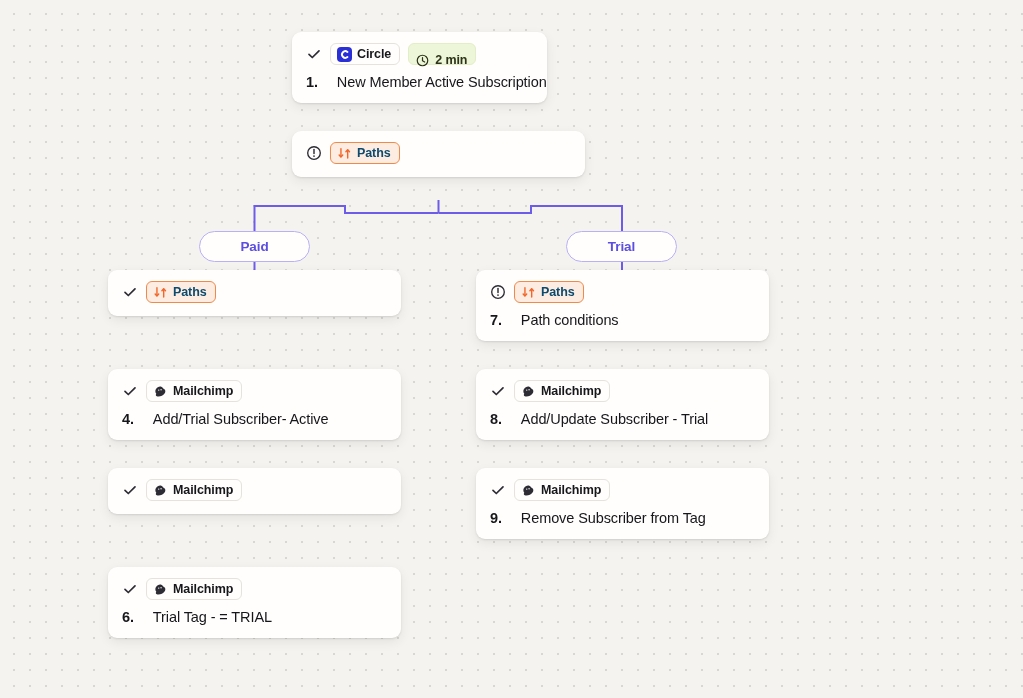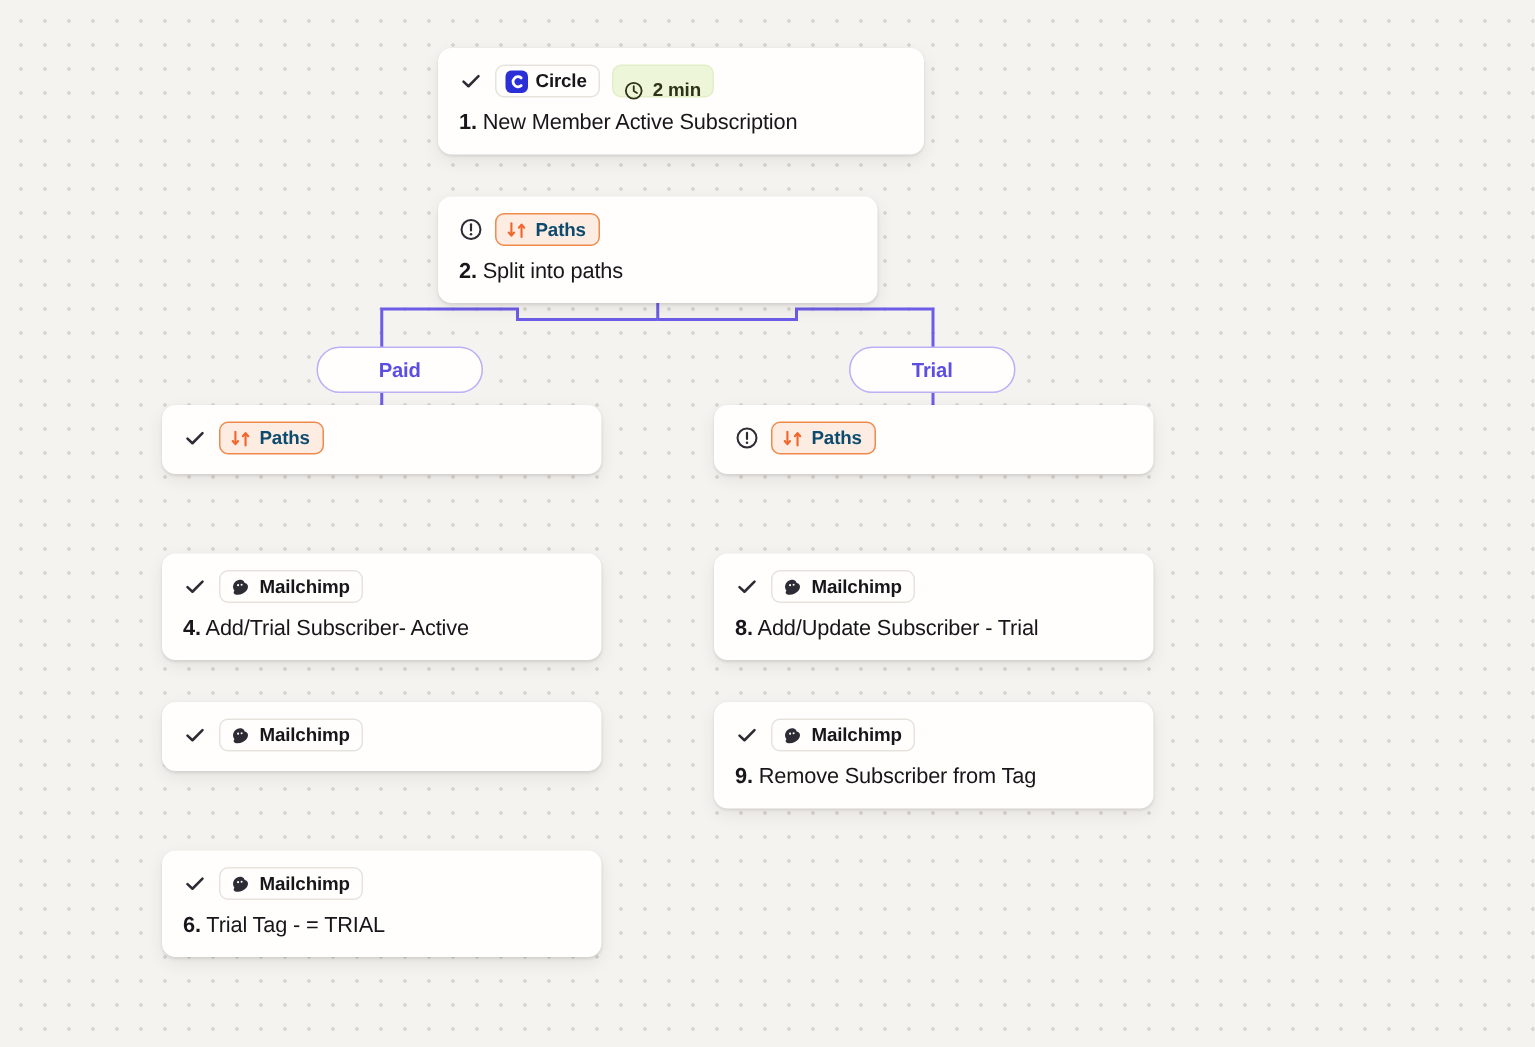--- a/index.html
+++ b/index.html
@@ -37,21 +37,21 @@
     height: 22px;
   }
   .card-title {
     margin-top: 9px;
     font-size: 14.5px;
     color: #17161a;
     letter-spacing: -0.1px;
     white-space: nowrap;
   }
   .card-title b { font-weight: 700; }
-  .card-title span.t { font-weight: 400; }
+  .card-title span.t { font-weight: 400; margin-left: 15px; }
 
   
   .status { width: 16px; height: 16px; flex: 0 0 16px; display: block; }
 
   
   .badge {
     display: inline-flex;
     align-items: center;
     gap: 5px;
     height: 22px;
@@ -136,21 +136,21 @@
     <line x1="622" y1="262" x2="622" y2="270" stroke="#6c5ce7" stroke-width="2"></line>
 
     <line x1="254.5" y1="339" x2="254.5" y2="373" stroke="url(#fadeDown)" stroke-width="2"></line>
     <line x1="254.5" y1="438" x2="254.5" y2="472" stroke="url(#fadeDown)" stroke-width="2"></line>
     <line x1="254.5" y1="537" x2="254.5" y2="571" stroke="url(#fadeDown)" stroke-width="2"></line>
 
     <line x1="622" y1="339" x2="622" y2="373" stroke="url(#fadeDown)" stroke-width="2"></line>
     <line x1="622" y1="438" x2="622" y2="472" stroke="url(#fadeDown)" stroke-width="2"></line>
   </svg>
 
-  <div class="card" style="left:292px; top:32px; width:324px;">
+  <div class="card" style="left:292px; top:32px; width:255px;">
     <div class="card-head">
       <svg class="status" viewBox="0 0 16 16">
         <path d="M3 8.4 L6.3 11.5 L13 4.8" fill="none" stroke="#2d2b33" stroke-width="1.7" stroke-linecap="round" stroke-linejoin="round"></path>
       </svg>
       <span class="badge app">
         <span class="circle-mark">
           <svg width="11" height="11" viewBox="0 0 12 12">
             <path d="M9.2 3.2 A3.6 3.6 0 1 0 9.2 8.8" fill="none" stroke="#ffffff" stroke-width="2.1" stroke-linecap="round"></path>
           </svg>
         </span>
@@ -180,27 +180,23 @@
       <span class="badge paths">
         <svg class="gl" viewBox="0 0 16 16">
           <path d="M4.2 3 L4.2 11.3" stroke="#f2662a" stroke-width="1.5" stroke-linecap="round"></path>
           <path d="M2.3 9.6 L4.2 11.8 L6.1 9.6" fill="none" stroke="#f2662a" stroke-width="1.5" stroke-linecap="round" stroke-linejoin="round"></path>
           <path d="M11.4 12.8 L11.4 4.5" stroke="#f2662a" stroke-width="1.5" stroke-linecap="round"></path>
           <path d="M9.5 6.2 L11.4 4 L13.3 6.2" fill="none" stroke="#f2662a" stroke-width="1.5" stroke-linecap="round" stroke-linejoin="round"></path>
         </svg>
         <span>Paths</span>
       </span>
     </div>
-    <div class="card-title">
-      <b>2.</b>
-      <span class="t">Split into paths</span>
-    </div>
-  </div>
-
-  <div class="pill" style="left:211px; top:231px; width:111px;align-items:center;">
+  </div>
+
+  <div class="pill" style="left:199px; top:231px; width:111px;align-items:center;">
     <span>Paid</span>
   </div>
   <div class="pill" style="left:566px; top:231px; width:111px;">
     <span>Trial</span>
   </div>
 
   <div class="card" style="left:108px; top:270px; width:293px;">
     <div class="card-head">
       <svg class="status" viewBox="0 0 16 16">
         <path d="M3 8.4 L6.3 11.5 L13 4.8" fill="none" stroke="#2d2b33" stroke-width="1.7" stroke-linecap="round" stroke-linejoin="round"></path>
@@ -286,20 +282,24 @@
       <span class="badge paths">
         <svg class="gl" viewBox="0 0 16 16">
           <path d="M4.2 3 L4.2 11.3" stroke="#f2662a" stroke-width="1.5" stroke-linecap="round"></path>
           <path d="M2.3 9.6 L4.2 11.8 L6.1 9.6" fill="none" stroke="#f2662a" stroke-width="1.5" stroke-linecap="round" stroke-linejoin="round"></path>
           <path d="M11.4 12.8 L11.4 4.5" stroke="#f2662a" stroke-width="1.5" stroke-linecap="round"></path>
           <path d="M9.5 6.2 L11.4 4 L13.3 6.2" fill="none" stroke="#f2662a" stroke-width="1.5" stroke-linecap="round" stroke-linejoin="round"></path>
         </svg>
         <span>Paths</span>
       </span>
     </div>
+    <div class="card-title">
+      <b>7.</b>
+      <span class="t">Path conditions</span>
+    </div>
   </div>
 
   <div class="card" style="left:476px; top:369px; width:293px;">
     <div class="card-head">
       <svg class="status" viewBox="0 0 16 16">
         <path d="M3 8.4 L6.3 11.5 L13 4.8" fill="none" stroke="#2d2b33" stroke-width="1.7" stroke-linecap="round" stroke-linejoin="round"></path>
       </svg>
       <span class="badge app">
         <svg class="gl" viewBox="0 0 16 16">
           <path d="M5.1 3.4c-1.5.8-2.6 2.5-2.6 4.3 0 1.1.4 2 1 2.7-.5.6-.7 1.3-.4 1.9.4.8 1.5 1.1 2.6 1.1

